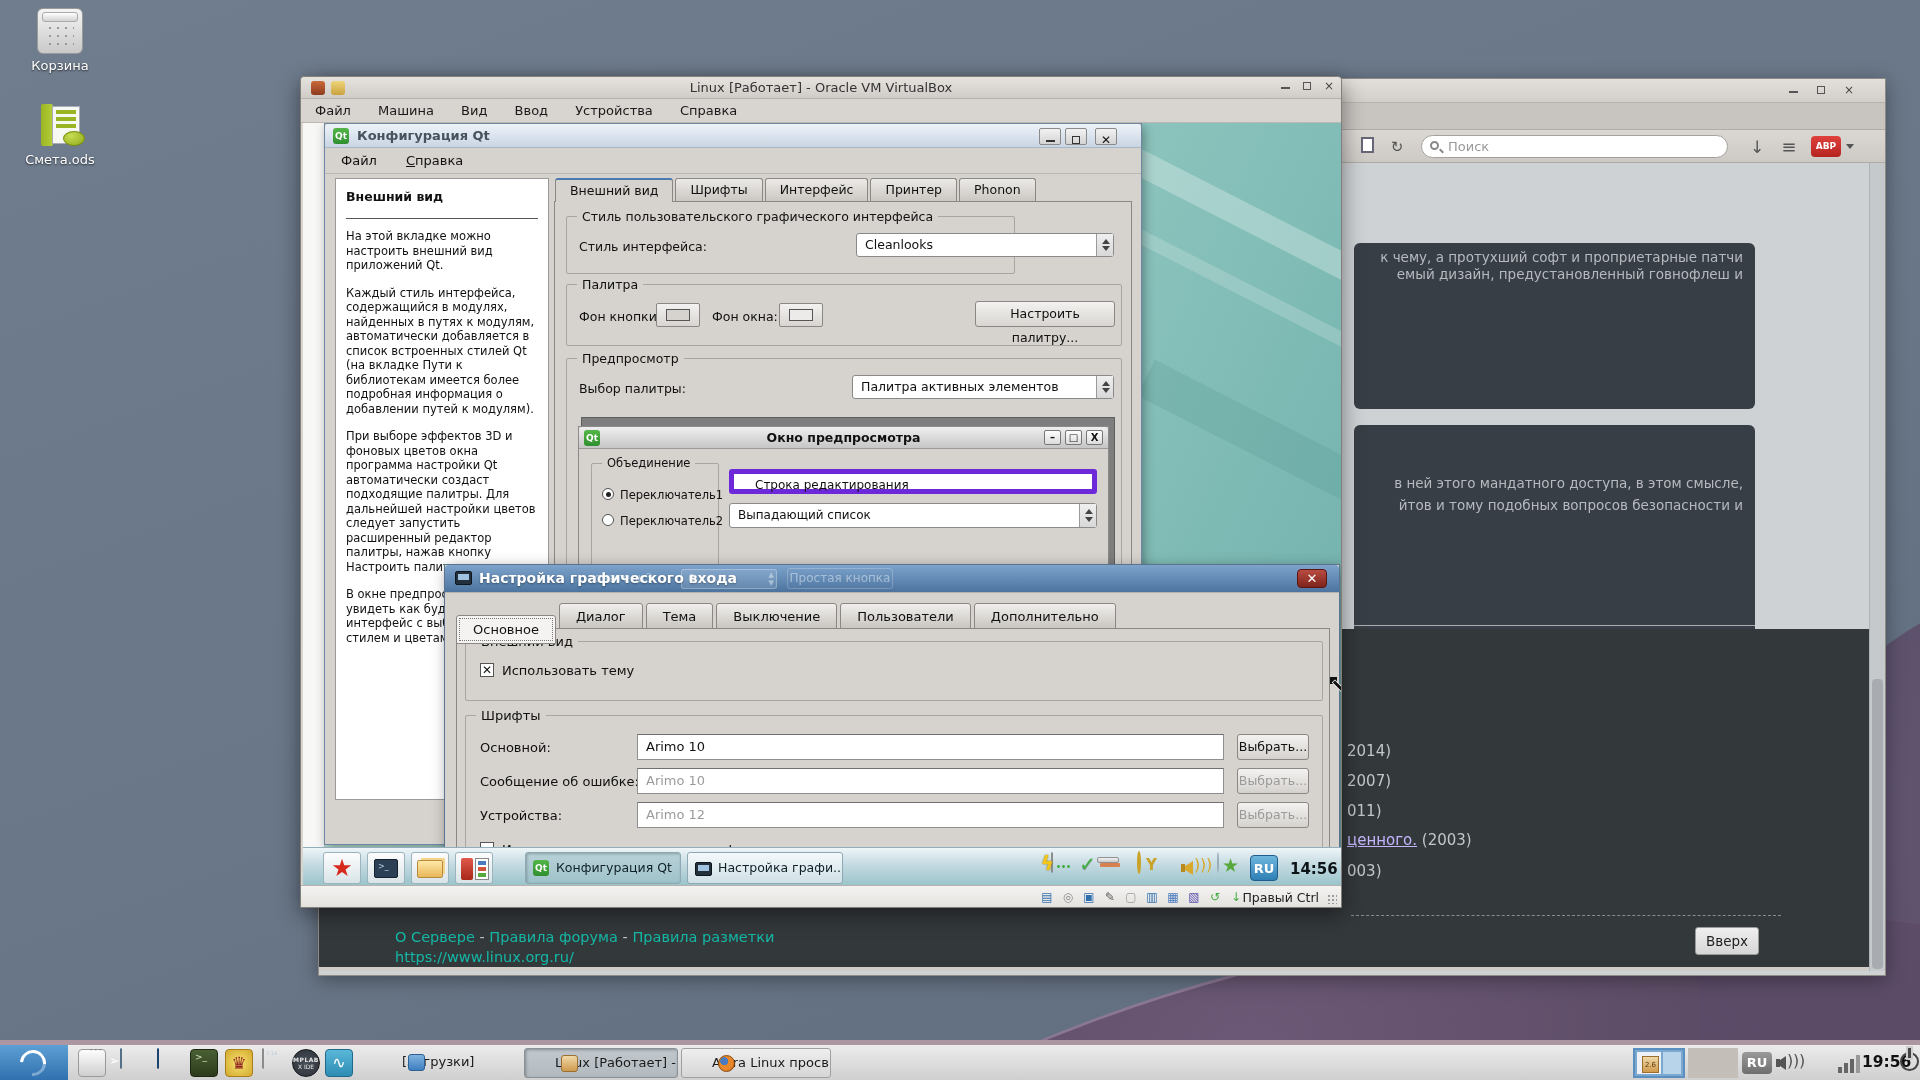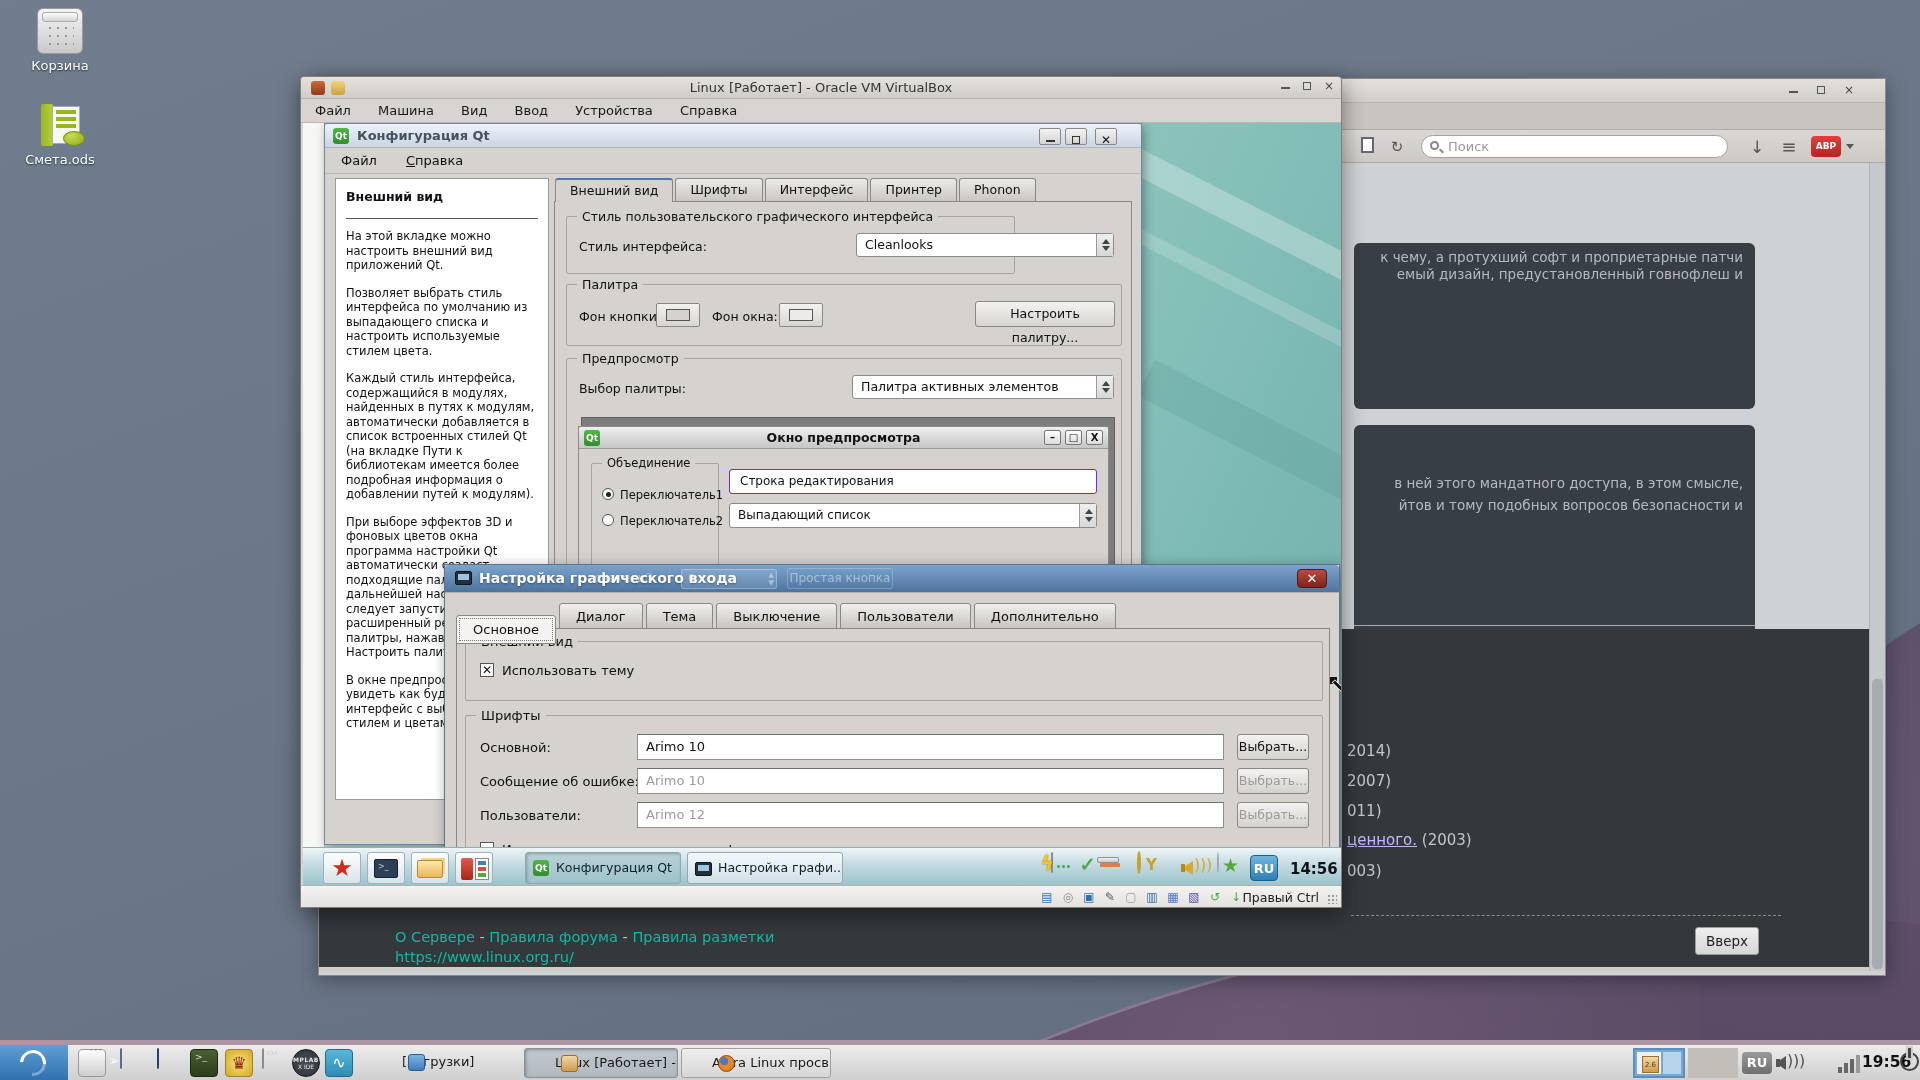--- a/index.html
+++ b/index.html
@@ -103,21 +103,21 @@
   .sunken { position:absolute; background:#7e7e7e; border:1px solid #5f5f5f; }
 
   
   #pvwin { position:absolute; left:252px; top:280px; width:531px; height:170px; background:#d6d2cd; border:1px solid #8a8a8a; }
   #pvwin .titlebar { position:absolute; left:0; top:0; right:0; height:22px; background:linear-gradient(#efefef,#c6c6c6); border-bottom:1px solid #9a9a9a; }
   #pvwin .ptitle { position:absolute; left:0; right:0; top:3px; text-align:center; font-weight:bold; font-size:12.5px; color:#111; }
   .pv-btn { position:absolute; top:3px; width:17px; height:15px; background:linear-gradient(#fdfdfd,#dcdcdc); border:1px solid #777; border-radius:2px; text-align:center; font-size:10px; line-height:13px; color:#111; font-weight:bold; }
   .radio { position:absolute; width:12px; height:12px; border:1px solid #555; border-radius:50%; background:#fff; }
   .radio.sel:after { content:""; position:absolute; left:2.5px; top:2.5px; width:5px; height:5px; background:#222; border-radius:50%; }
   .radlbl { position:absolute; font-size:11.5px; color:#111; }
-  .lineedit { position:absolute; background:#fff; border:1px solid #6d28d9; border-radius:3px; font-size:12px; color:#111; padding-left:10px; }
+  .lineedit { position:absolute; background:#fff; border:5px solid #6d28d9; border-radius:3px; font-size:12px; color:#111; padding-left:21px; }
 
   
   #dlg { left:141px; top:441px; width:896px; height:352px; background:#d6d2cd; border:1px solid #5a748f; box-shadow:3px 4px 14px rgba(0,0,0,.4); }
   #dlg .titlebar { position:absolute; left:0; top:0; right:0; height:28px; background:linear-gradient(#7da3cb,#4c749f); }
   #dlg .dtitle { position:absolute; left:34px; top:5px; color:#fff; font-weight:bold; font-size:14px; text-shadow:0 1px 2px rgba(0,0,0,.4); }
   .dlg-icon { position:absolute; left:10px; top:6px; width:17px; height:14px; background:#23303c; border:1px solid #0e161d; border-radius:2px; }
   .dlg-icon:before { content:""; position:absolute; left:2px; top:2px; right:2px; bottom:4px; background:#9fc3e0; }
   .dlg-close { position:absolute; right:12px; top:4px; width:30px; height:19px; background:linear-gradient(#b84c42,#7e241c); border:1px solid #5c150f; border-radius:4px; color:#fff; font-size:13px; font-weight:bold; text-align:center; line-height:18px; }
   .ghost { position:absolute; opacity:.42; color:#eaf1f8; font-size:12px; }
   .ghost-spin { position:absolute; left:236px; top:4px; width:96px; height:20px; border:1px solid rgba(255,255,255,.5); background:rgba(255,255,255,.18); border-radius:3px; opacity:.6; color:#e8eef5; font-size:12px; line-height:18px; padding-left:6px; }
@@ -333,21 +333,20 @@
         </div>
         <div class="menubar">
           <span style="text-decoration:underline; text-decoration-color:transparent;">Файл</span>
           <span><u>С</u>правка</span>
         </div>
 
         <div class="sidebar">
           <h3>Внешний вид</h3>
           <hr>
           <p>На этой вкладке можно настроить внешний вид приложений Qt.</p>
-          <p>Позволяет выбрать стиль интерфейса по умолчанию из выпадающего списка и настроить используемые стилем цвета.</p>
           <p>Каждый стиль интерфейса, содержащийся в модулях, найденных в путях к модулям, автоматически добавляется в список встроенных стилей Qt (на вкладке Пути к библиотекам имеется более подробная информация о добавлении путей к модулям).</p>
           <p>При выборе эффектов 3D и фоновых цветов окна программа настройки Qt автоматически создаст подходящие палитры. Для дальнейшей настройки цветов следует запустить расширенный редактор палитры, нажав кнопку Настроить палитру.</p>
           <p>В окне предпросмотра можно увидеть как будет выглядеть интерфейс с выбранными стилем и цветами.</p>
         </div>
 
         <div class="tabbar" style="left:230px; top:54px;">
           <div class="tab active">Внешний вид</div>
           <div class="tab">Шрифты</div>
           <div class="tab">Интерфейс</div>
           <div class="tab">Принтер</div>
@@ -429,21 +428,21 @@
             <span class="grouplbl" style="font-size:13px;">Шрифты</span>
 
             <span class="formlbl" style="left:14px; top:24px; font-size:13px;">Основной:</span>
             <span class="dinput" style="left:171px; top:18px; width:587px;">Arimo 10</span>
             <span class="dbtn" style="left:771px; top:18px;">Выбрать...</span>
 
             <span class="formlbl" style="left:14px; top:58px; font-size:13px;">Сообщение об ошибке:</span>
             <span class="dinput dis" style="left:171px; top:52px; width:587px;">Arimo 10</span>
             <span class="dbtn dis" style="left:771px; top:52px;">Выбрать...</span>
 
-            <span class="formlbl" style="left:14px; top:92px; font-size:13px;">Пользователи:</span>
+            <span class="formlbl" style="left:14px; top:92px; font-size:13px;">Устройства:</span>
             <span class="dinput dis" style="left:171px; top:86px; width:587px;">Arimo 12</span>
             <span class="dbtn dis" style="left:771px; top:86px;">Выбрать...</span>
 
             <span class="checkbox" style="left:14px; top:126px;"></span>
             <span class="cblbl" style="left:36px; top:126px;">Использовать сглаживание шрифтов</span>
           </div>
         </div>
         <div class="resize-cur">
             <i></i>
           </div>

